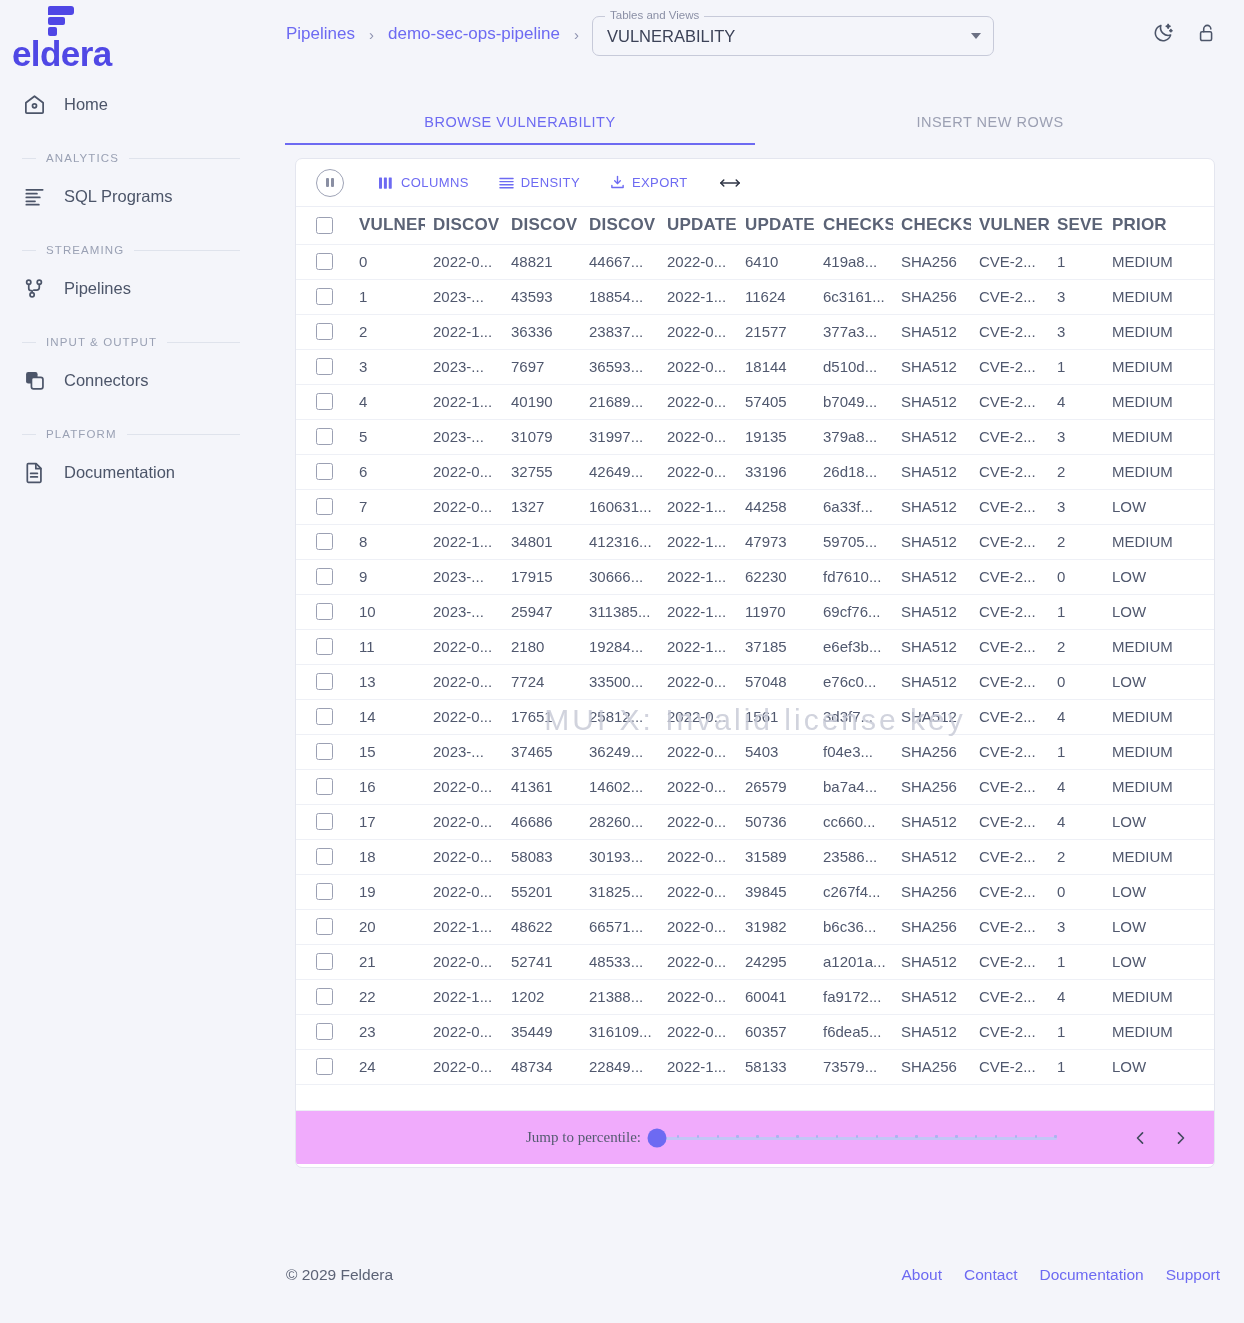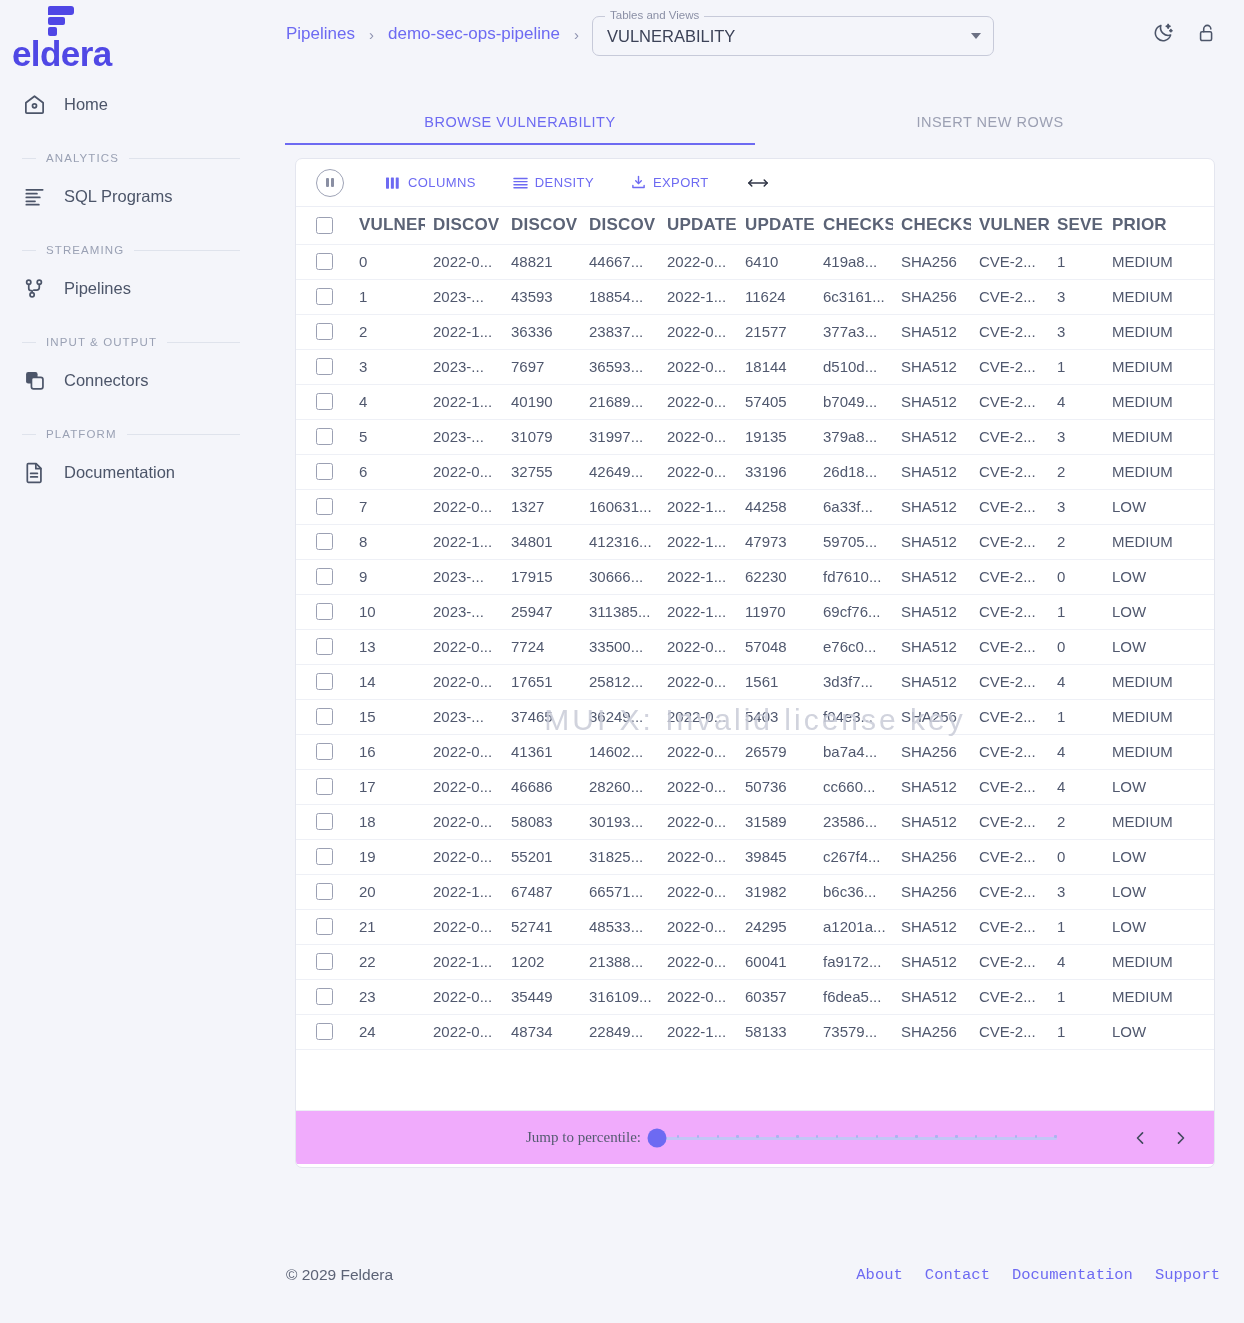--- a/index.html
+++ b/index.html
@@ -86,21 +86,21 @@
   .tab.active::after {
     content: ""; position: absolute; left: 0; right: 0; bottom: -1px; height: 2.5px; background: #6d6af2;
   }
 
   
   .grid-card {
     position: absolute; left: 295px; top: 158px; width: 920px; height: 1010px;
     background: #ffffff; border: 1px solid #e4e6ef; border-radius: 7px; overflow: hidden;
   }
   .grid-toolbar {
-    height: 48px; display: flex; align-items: center; gap: 19px; padding: 0 10px;
+    height: 48px; display: flex; align-items: center; gap: 12px; padding: 0 10px;
     border-bottom: 1px solid #eceef5;
   }
   .pause-btn {
     width: 28px; height: 28px; border-radius: 50%; border: 1.6px solid #9ea3b6;
     display: flex; align-items: center; justify-content: center; margin: 0 14px 0 10px; cursor: pointer;
   }
   .pause-btn .bars { display: flex; gap: 2.5px; }
   .pause-btn .bars i { display: block; width: 2.6px; height: 9px; background: #8a8fa3; border-radius: 1px; }
   .tb-btn {
     display: flex; align-items: center; gap: 7px; height: 30px; padding: 0 9px;
@@ -165,21 +165,21 @@
   .pager { margin-left: auto; display: flex; gap: 16px; padding-right: 22px; }
   .pager .pg { width: 24px; height: 24px; display:flex; align-items:center; justify-content:center; cursor:pointer; color:#424a5e; }
 
   
   .page-footer {
     position: absolute; left: 262px; right: 0; bottom: 0; height: 96px;
     display: flex; align-items: center; padding: 0 24px 0 24px;
   }
   .copyright { font-size: 15.5px; color: #5c6376; }
   .footer-links { margin-left: auto; display: flex; gap: 22px; }
-  .footer-links a { color: #6d6af2; font-size: 15.5px; text-decoration: none; cursor: pointer; font-family: Liberation Mono, monospace; }
+  .footer-links a { color: #6d6af2; font-size: 15.5px; text-decoration: none; cursor: pointer; }
 </style>
 </head>
 <body>
 
 <div class="app">
 
   <aside class="sidebar">
 
     <div class="brand">
       <div class="brand-logo">
@@ -573,20 +573,36 @@
               <td>69cf76...</td>
               <td>SHA512</td>
               <td>CVE-2...</td>
               <td>1</td>
               <td class="right">LOW</td>
             </tr>
             <tr>
               <td>
                 <span class="chk"></span>
               </td>
+              <td>11</td>
+              <td>2022-0...</td>
+              <td>2180</td>
+              <td>19284...</td>
+              <td>2022-1...</td>
+              <td>37185</td>
+              <td>e6ef3b...</td>
+              <td>SHA512</td>
+              <td>CVE-2...</td>
+              <td>2</td>
+              <td class="right">MEDIUM</td>
+            </tr>
+            <tr>
+              <td>
+                <span class="chk"></span>
+              </td>
               <td>13</td>
               <td>2022-0...</td>
               <td>7724</td>
               <td>33500...</td>
               <td>2022-0...</td>
               <td>57048</td>
               <td>e76c0...</td>
               <td>SHA512</td>
               <td>CVE-2...</td>
               <td>0</td>
@@ -687,21 +703,21 @@
               <td>CVE-2...</td>
               <td>0</td>
               <td class="right">LOW</td>
             </tr>
             <tr>
               <td>
                 <span class="chk"></span>
               </td>
               <td>20</td>
               <td>2022-1...</td>
-              <td>67487</td>
+              <td>48622</td>
               <td>66571...</td>
               <td>2022-0...</td>
               <td>31982</td>
               <td>b6c36...</td>
               <td>SHA256</td>
               <td>CVE-2...</td>
               <td>3</td>
               <td class="right">LOW</td>
             </tr>
             <tr>

